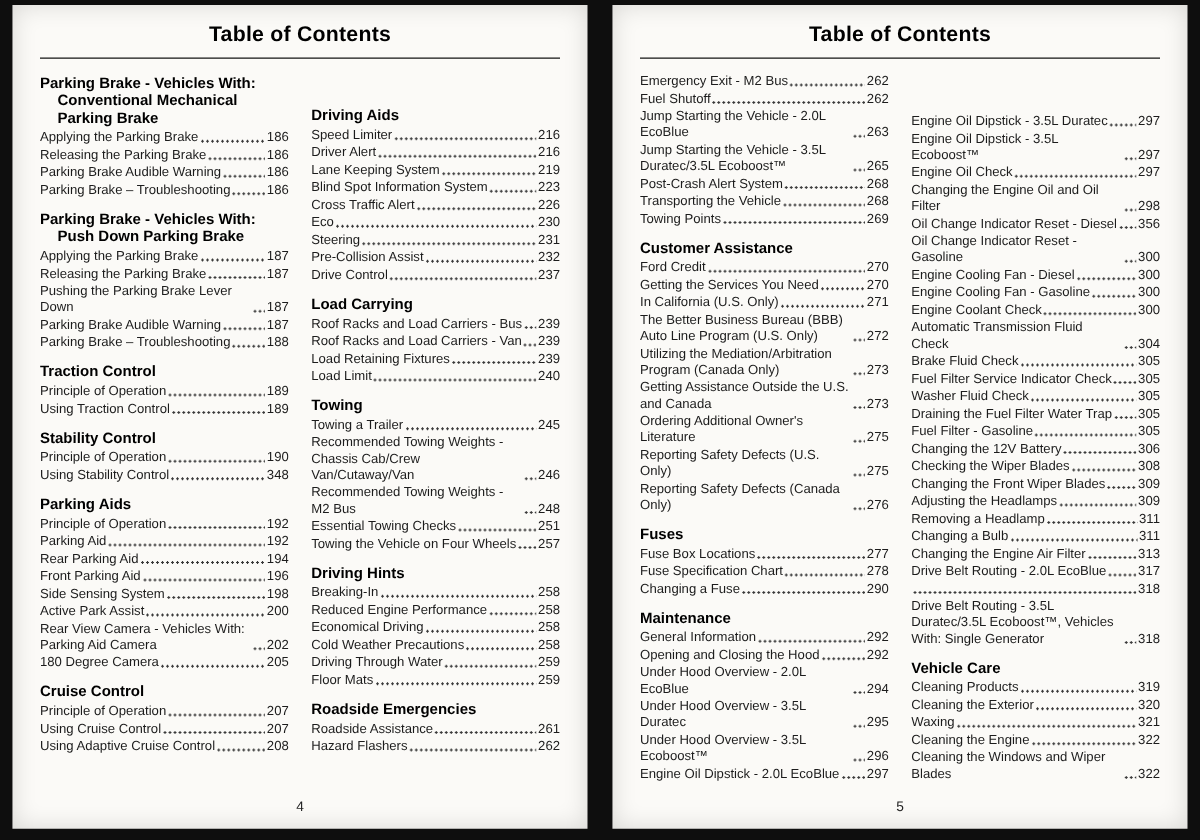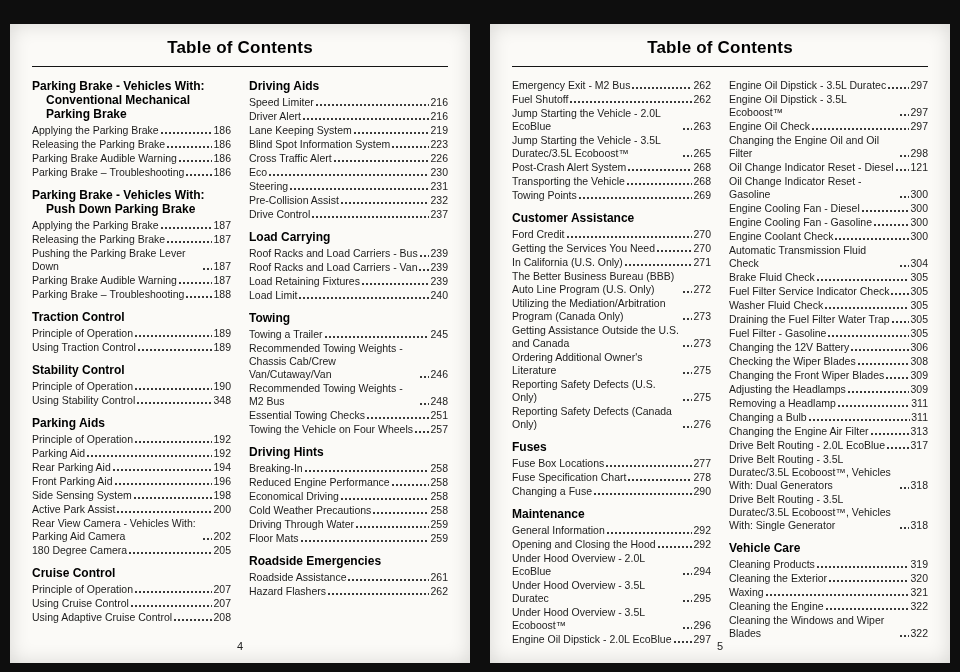--- a/index.html
+++ b/index.html
@@ -5,21 +5,21 @@
   * { margin:0; padding:0; box-sizing:border-box; }
   html, body { width:960px; height:672px; }
   body {
     background:#0e0e0e;
     font-family:"Liberation Sans", sans-serif;
     overflow:hidden;
   }
   .spread {
     display:flex;
     gap:20px;
-    padding:24px 10px 9px;
+    padding:4px 10px 9px;
     width:960px;
     height:672px;
   }
   .page {
     position:relative;
     flex:1;
     background:#fbfaf7;
     box-shadow: inset 0 0 20px rgba(0,0,0,0.14);
     padding:12px 22px 30px;
     overflow:hidden;
@@ -29,21 +29,21 @@
     font-weight:bold;
     font-size:17px;
     letter-spacing:0.2px;
     color:#000;
     padding:2px 0 8px;
   }
   .header-rule {
     border-top:1.5px solid #141414;
     margin-bottom:12px;
   }
-  .columns { display:flex; gap:18px; }
+  .columns { display:flex; gap:18px;align-items:flex-end; }
   .col { flex:1; min-width:0; overflow:hidden; }
   .sec {
     font-weight:bold;
     font-size:12px;
     line-height:14px;
     color:#000;
     margin:9px 0 3px;
     padding-left:14px;
     text-indent:-14px;
   }
@@ -505,21 +505,21 @@
             <span class="num">297</span>
           </div>
           <div class="entry">
             <span class="lbl">Changing the Engine Oil and Oil Filter</span>
             <span class="dots"></span>
             <span class="num">298</span>
           </div>
           <div class="entry">
             <span class="lbl">Oil Change Indicator Reset - Diesel</span>
             <span class="dots"></span>
-            <span class="num">121</span>
+            <span class="num">356</span>
           </div>
           <div class="entry">
             <span class="lbl">Oil Change Indicator Reset - Gasoline</span>
             <span class="dots"></span>
             <span class="num">300</span>
           </div>
           <div class="entry">
             <span class="lbl">Engine Cooling Fan - Diesel</span>
             <span class="dots"></span>
             <span class="num">300</span>
@@ -598,21 +598,20 @@
             <span class="lbl">Changing the Engine Air Filter</span>
             <span class="dots"></span>
             <span class="num">313</span>
           </div>
           <div class="entry">
             <span class="lbl">Drive Belt Routing - 2.0L EcoBlue</span>
             <span class="dots"></span>
             <span class="num">317</span>
           </div>
           <div class="entry">
-            <span class="lbl">Drive Belt Routing - 3.5L Duratec/3.5L Ecoboost™, Vehicles With: Dual Generators</span>
             <span class="dots"></span>
             <span class="num">318</span>
           </div>
           <div class="entry">
             <span class="lbl">Drive Belt Routing - 3.5L Duratec/3.5L Ecoboost™, Vehicles With: Single Generator</span>
             <span class="dots"></span>
             <span class="num">318</span>
           </div>
           <div class="sec">Vehicle Care</div>
           <div class="entry">

